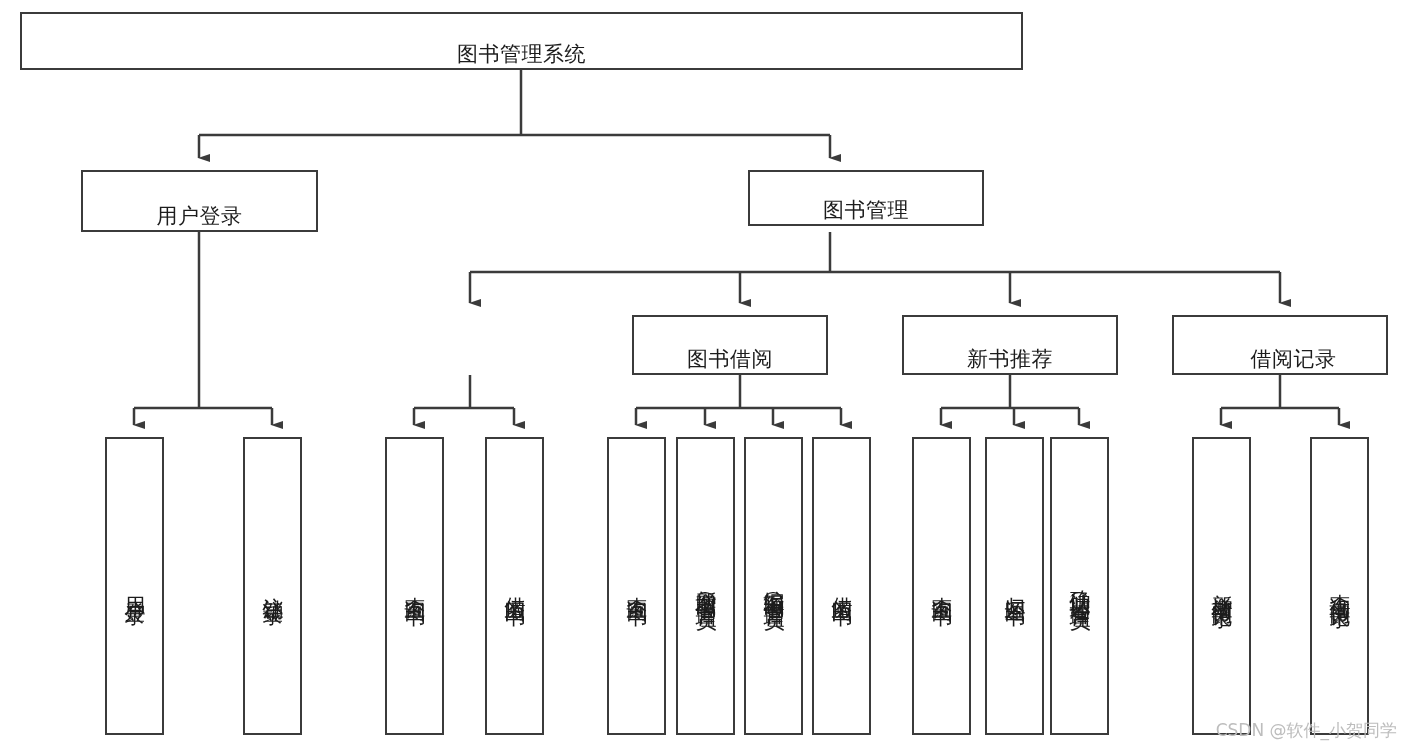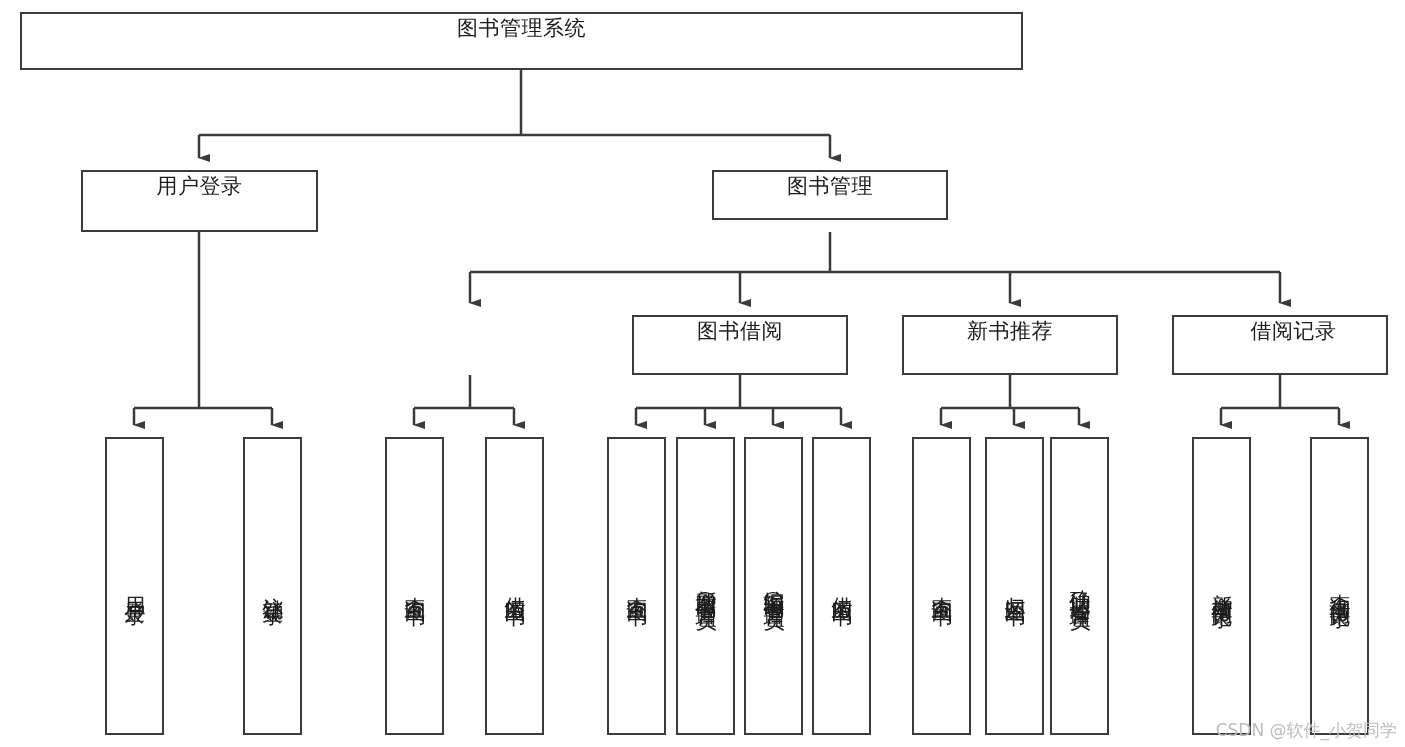--- a/index.html
+++ b/index.html
@@ -22,21 +22,21 @@
     width: 1405px;
     height: 747px;
     pointer-events: none;
   }
   .node {
     position: absolute;
     box-sizing: border-box;
     background: #ffffff;
     border: 2px solid #3b3b3b;
     display: flex;
-    align-items: flex-start;
+    align-items: flex-end;
     justify-content: center;
     color: #1c1c1c;
     z-index: 2;
   }
   .node-h {
     font-size: 21px;
     letter-spacing: 0.5px;
     white-space: nowrap;
   }
   .node-v {
@@ -121,25 +121,25 @@
     </g>
   </svg>
 
   <div class="node node-h" id="n-root" style="left: 20px; top: 12px; width: 1003px; height: 58px;">
     <span>图书管理系统</span>
   </div>
 
   <div class="node node-h" id="n-l2-0" style="left: 81px; top: 170px; width: 237px; height: 62px;">
     <span>用户登录</span>
   </div>
-  <div class="node node-h" id="n-l2-1" style="left: 712px; top: 170px; width: 236px; height: 50px;">
+  <div class="node node-h" id="n-l2-1" style="left: 748px; top: 170px; width: 236px; height: 56px;">
     <span>图书管理</span>
   </div>
 
-  <div class="node node-h" id="n-l3-1" style="left: 632px; top: 315px; width: 216px; height: 60px;">
+  <div class="node node-h" id="n-l3-1" style="left: 632px; top: 315px; width: 196px; height: 60px;">
     <span>图书借阅</span>
   </div>
   <div class="node node-h" id="n-l3-2" style="left: 902px; top: 315px; width: 216px; height: 60px;">
     <span>新书推荐</span>
   </div>
   <div class="node node-h" id="n-l3-3" style="left: 1172px; top: 315px; width: 216px; height: 60px; padding-left: 27px;">
     <span>借阅记录</span>
   </div>
 
   <div class="node node-v" id="n-lf-0" style="left: 105px; top: 437px; width: 59px; height: 298px;">

